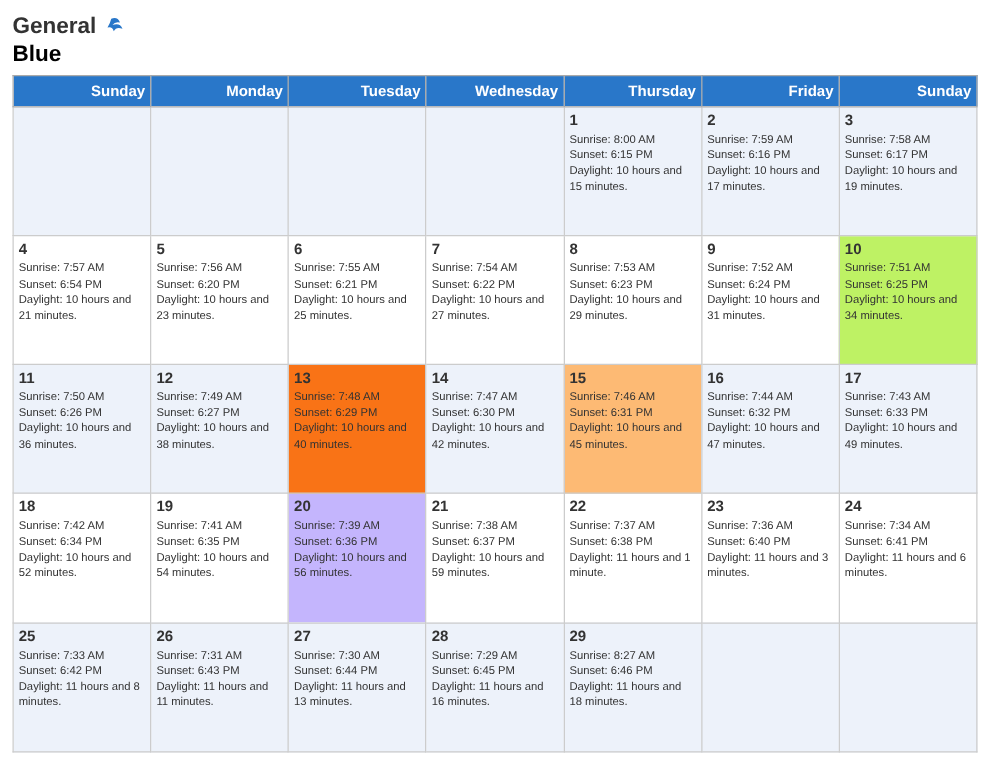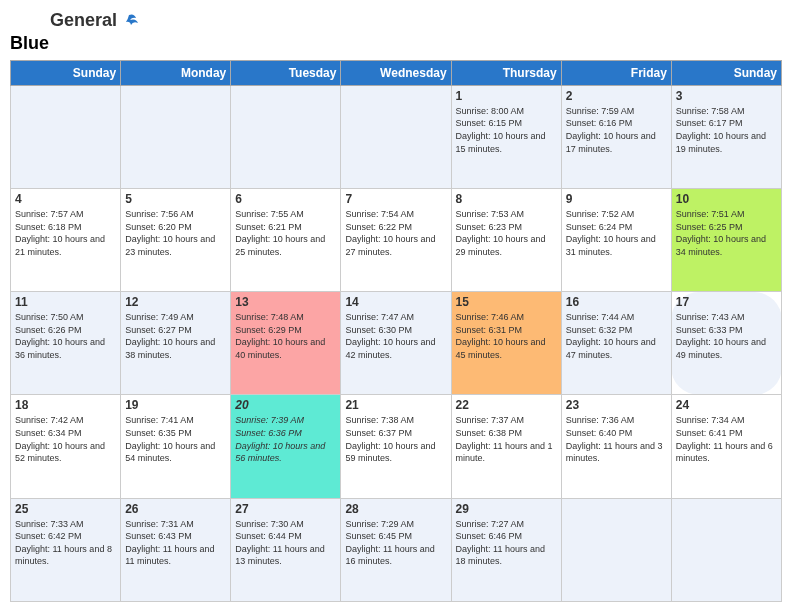--- a/index.html
+++ b/index.html
@@ -80,21 +80,21 @@
     .calendar thead tr th { background-color: #2977c9; }
   </style>
 </head>
 <body>
 
 <div class="page">
   <div class="header">
     <div class="logo">
       <div>
         <div>
-          <span style="font-size:18px;font-weight:bold;color:#333;margin-left:40px;">General</span><svg width="22" height="22" viewBox="0 0 22 22" style="vertical-align:middle;margin:0 1px">
+          <span style="font-size:18px;font-weight:bold;color:#333;">General</span><svg width="22" height="22" viewBox="0 0 22 22" style="vertical-align:middle;margin:0 1px">
               <path d="M11 4 Q16 2 18 7 Q14 6 12 9 Q18 7 20 12 Q15 10 13 14 Q12 10 8 11 Q10 8 11 4Z" fill="#2977c9"></path>
             </svg>
           <br><span style="font-size:18px;font-weight:bold;color:#000000;">Blue</span>
         </div>
       </div>
     </div>
     <div class="title-block">
       <div class="main-title"></div>
       <div class="subtitle"></div>
     </div>
@@ -137,21 +137,21 @@
             <div class="day-info">Sunrise: 7:58 AM
 Sunset: 6:17 PM
 Daylight: 10 hours
 and 19 minutes.</div>
           </td>
         </tr>
         <tr>
           <td style="background-color: rgb(255, 255, 255);">
             <span class="day-num">4</span>
             <div class="day-info">Sunrise: 7:57 AM
-Sunset: 6:18 PM
+Sunset: 6:54 PM
 Daylight: 10 hours
 and 21 minutes.</div>
           </td>
           <td style="background-color: rgb(255, 255, 255);">
             <span class="day-num">5</span>
             <div class="day-info">Sunrise: 7:56 AM
 Sunset: 6:20 PM
 Daylight: 10 hours
 and 23 minutes.</div>
           </td>
@@ -199,21 +199,21 @@
 Daylight: 10 hours
 and 36 minutes.</div>
           </td>
           <td style="background-color: rgb(237, 242, 250);">
             <span class="day-num">12</span>
             <div class="day-info">Sunrise: 7:49 AM
 Sunset: 6:27 PM
 Daylight: 10 hours
 and 38 minutes.</div>
           </td>
-          <td style="background-color: #fca5a5;">
+          <td style="background-color: #f97316;">
             <span class="day-num">13</span>
             <div class="day-info">Sunrise: 7:48 AM
 Sunset: 6:29 PM
 Daylight: 10 hours
 and 40 minutes.</div>
           </td>
           <td style="background-color: rgb(237, 242, 250);">
             <span class="day-num">14</span>
             <div class="day-info">Sunrise: 7:47 AM
 Sunset: 6:30 PM
@@ -227,21 +227,21 @@
 Daylight: 10 hours
 and 45 minutes.</div>
           </td>
           <td style="background-color: rgb(237, 242, 250);">
             <span class="day-num">16</span>
             <div class="day-info">Sunrise: 7:44 AM
 Sunset: 6:32 PM
 Daylight: 10 hours
 and 47 minutes.</div>
           </td>
-          <td style="background-color: rgb(237, 242, 250); border-radius: 28px;">
+          <td style="background-color: rgb(237, 242, 250);">
             <span class="day-num">17</span>
             <div class="day-info">Sunrise: 7:43 AM
 Sunset: 6:33 PM
 Daylight: 10 hours
 and 49 minutes.</div>
           </td>
         </tr>
         <tr>
           <td style="background-color: rgb(255, 255, 255);">
             <span class="day-num">18</span>
@@ -250,21 +250,21 @@
 Daylight: 10 hours
 and 52 minutes.</div>
           </td>
           <td style="background-color: rgb(255, 255, 255);">
             <span class="day-num">19</span>
             <div class="day-info">Sunrise: 7:41 AM
 Sunset: 6:35 PM
 Daylight: 10 hours
 and 54 minutes.</div>
           </td>
-          <td style="background-color: #5eead4; font-style: italic;">
+          <td style="background-color: #c4b5fd;">
             <span class="day-num">20</span>
             <div class="day-info">Sunrise: 7:39 AM
 Sunset: 6:36 PM
 Daylight: 10 hours
 and 56 minutes.</div>
           </td>
           <td style="background-color: rgb(255, 255, 255);">
             <span class="day-num">21</span>
             <div class="day-info">Sunrise: 7:38 AM
 Sunset: 6:37 PM
@@ -317,21 +317,21 @@
           </td>
           <td style="background-color: rgb(237, 242, 250);">
             <span class="day-num">28</span>
             <div class="day-info">Sunrise: 7:29 AM
 Sunset: 6:45 PM
 Daylight: 11 hours
 and 16 minutes.</div>
           </td>
           <td style="background-color: rgb(237, 242, 250);">
             <span class="day-num">29</span>
-            <div class="day-info">Sunrise: 7:27 AM
+            <div class="day-info">Sunrise: 8:27 AM
 Sunset: 6:46 PM
 Daylight: 11 hours
 and 18 minutes.</div>
           </td>
           <td class="empty" style="background-color: rgb(237, 242, 250);"></td>
           <td class="empty" style="background-color: rgb(237, 242, 250);"></td>
         </tr>
       </tbody>
   </table>
 </div>

